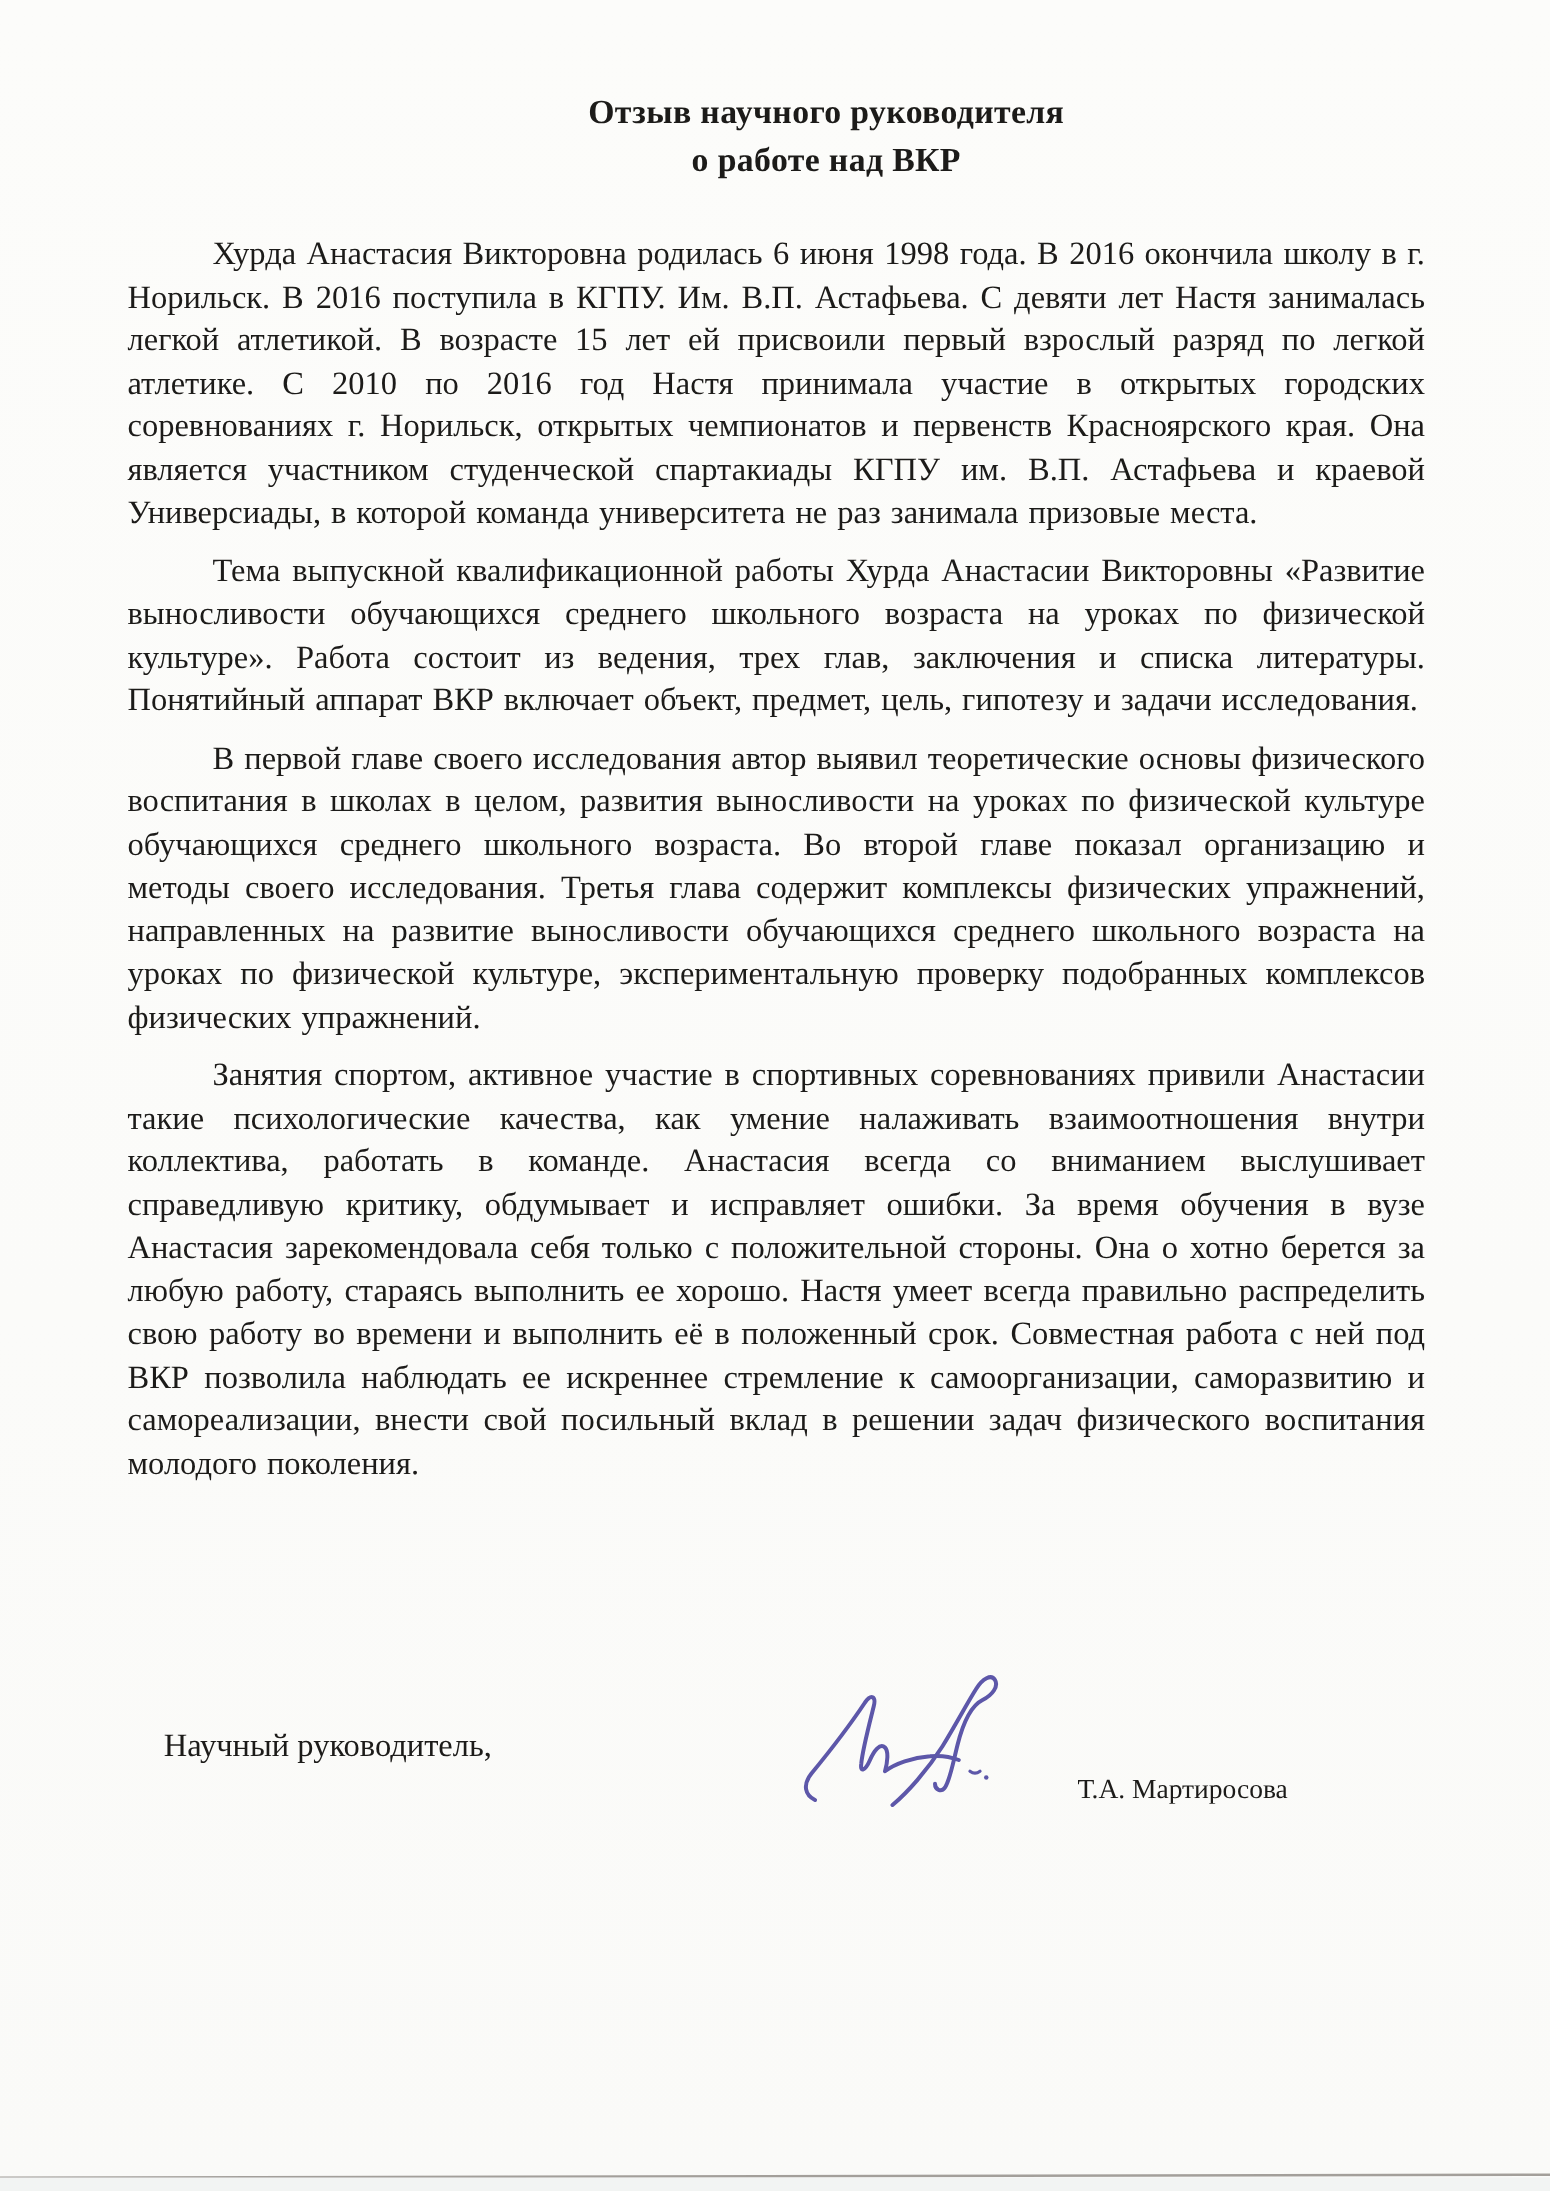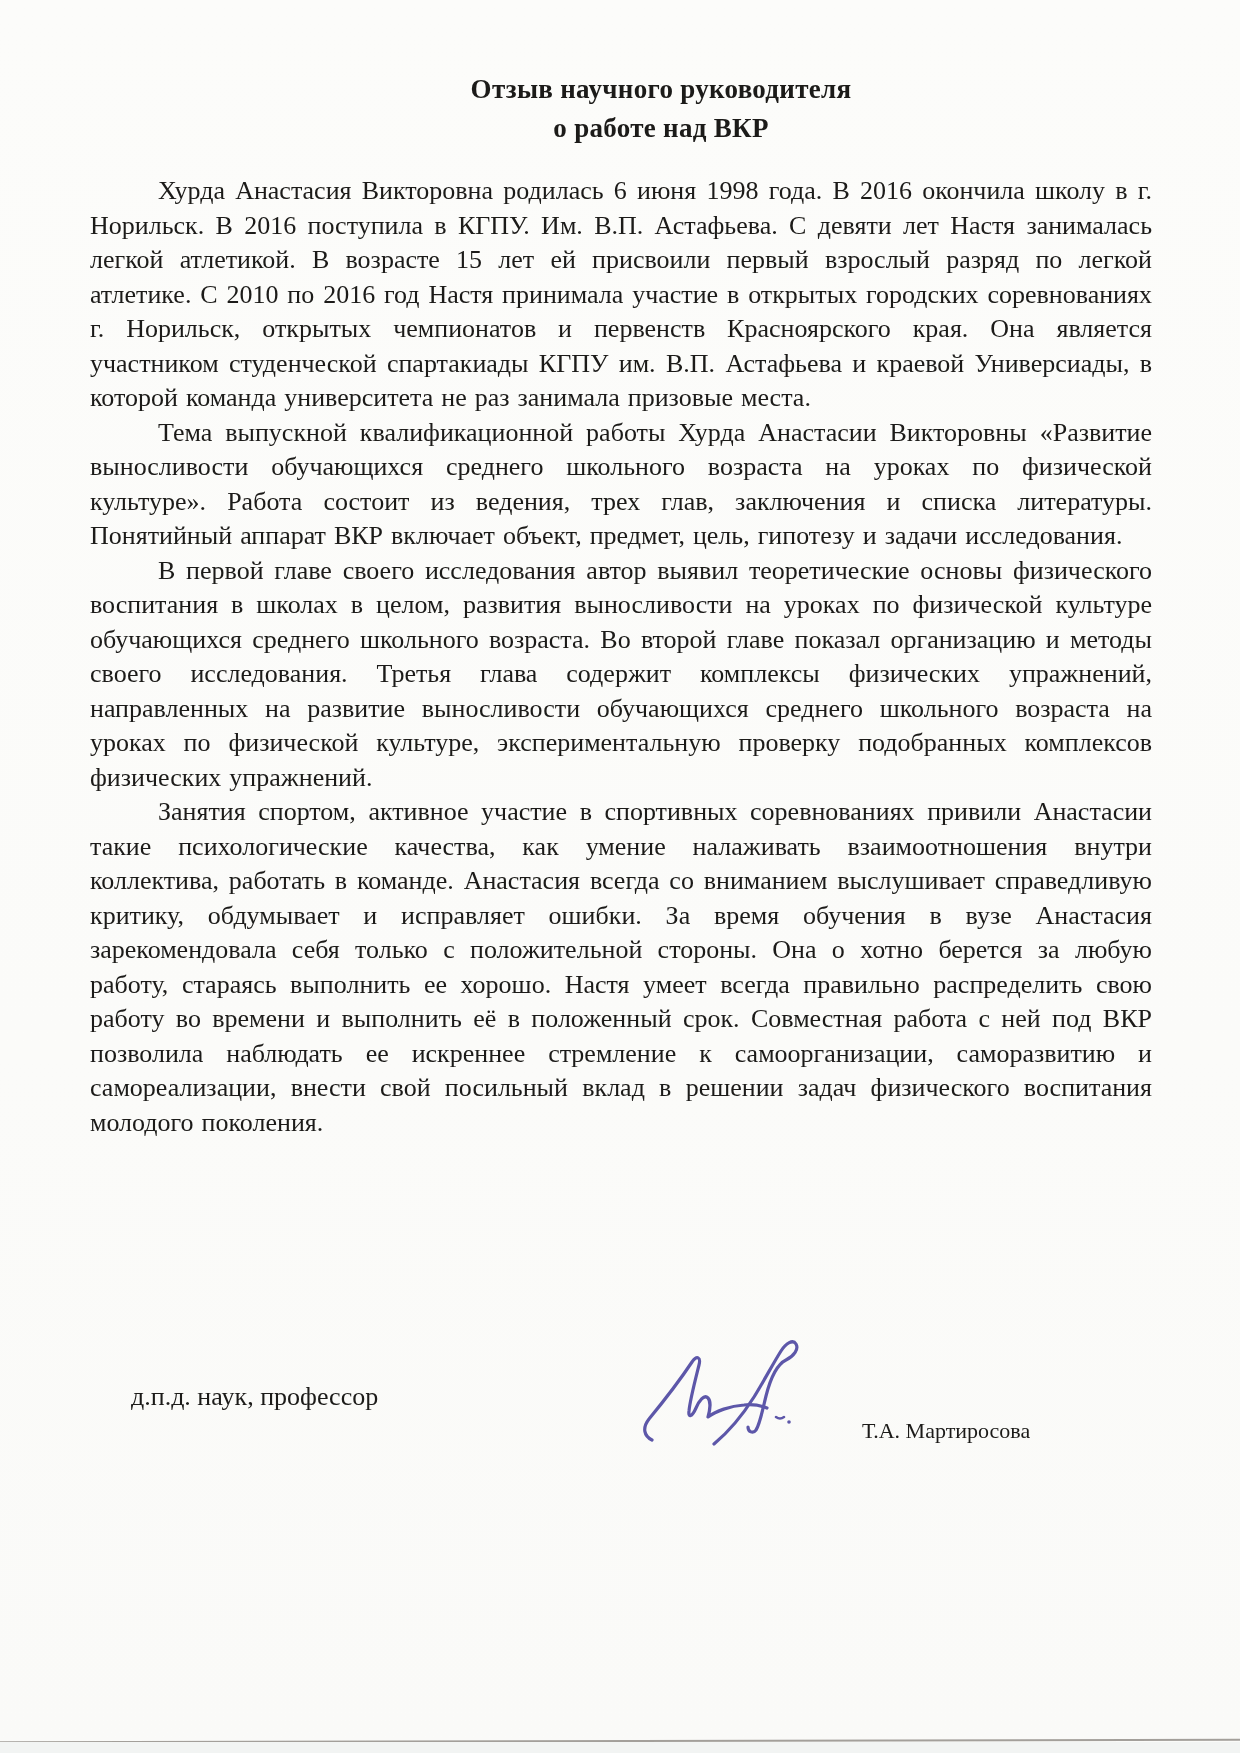--- a/index.html
+++ b/index.html
@@ -31,21 +31,21 @@
   .doc-body {
     position: absolute;
     top: 174px;
     left: 90px;
     width: 1062px;
     font-size: 26px;
     line-height: 34.5px;
     text-align: justify;
   }
   .doc-body p {
-    margin: 0;
+    margin: 12px;
     padding: 0;
     text-indent: 68px;
     word-spacing: 1.5px;
   }
   .sig-role {
     position: absolute;
     left: 131px;
     top: 1378px;
     font-size: 26px;
     line-height: 37px;
@@ -93,21 +93,21 @@
   </div>
 
   <div class="doc-body">
     <p>Хурда Анастасия Викторовна родилась 6 июня 1998 года. В 2016 окончила школу в г. Норильск. В 2016 поступила в КГПУ. Им. В.П. Астафьева. С девяти лет Настя занималась легкой атлетикой. В возрасте 15 лет ей присвоили первый взрослый разряд по легкой атлетике. С 2010 по 2016 год Настя принимала участие в открытых городских соревнованиях г. Норильск, открытых чемпионатов и первенств Красноярского края. Она является участником студенческой спартакиады КГПУ им. В.П. Астафьева и краевой Универсиады, в которой команда университета не раз занимала призовые места.</p>
     <p>Тема выпускной квалификационной работы Хурда Анастасии Викторовны «Развитие выносливости обучающихся среднего школьного возраста на уроках по физической культуре». Работа состоит из ведения, трех глав, заключения и списка литературы. Понятийный аппарат ВКР включает объект, предмет, цель, гипотезу и задачи исследования.</p>
     <p>В первой главе своего исследования автор выявил теоретические основы физического воспитания в школах в целом, развития выносливости на уроках по физической культуре обучающихся среднего школьного возраста. Во второй главе показал организацию и методы своего исследования. Третья глава содержит комплексы физических упражнений, направленных на развитие выносливости обучающихся среднего школьного возраста на уроках по физической культуре, экспериментальную проверку подобранных комплексов физических упражнений.</p>
     <p>Занятия спортом, активное участие в спортивных соревнованиях привили Анастасии такие психологические качества, как умение налаживать взаимоотношения внутри коллектива, работать в команде. Анастасия всегда со вниманием выслушивает справедливую критику, обдумывает и исправляет ошибки. За время обучения в вузе Анастасия зарекомендовала себя только с положительной стороны. Она о хотно берется за любую работу, стараясь выполнить ее хорошо. Настя умеет всегда правильно распределить свою работу во времени и выполнить её в положенный срок. Совместная работа с ней под ВКР позволила наблюдать ее искреннее стремление к самоорганизации, саморазвитию и самореализации, внести свой посильный вклад в решении задач физического воспитания молодого поколения.</p>
   </div>
 
   <div class="sig-role">
-    <div>д.п.д. наук, профессор</div>
+    <div>Научный руководитель,</div>
   </div>
 
   <svg class="sig-ink" viewBox="0 0 220 140" xmlns="http://www.w3.org/2000/svg">
     <path d="M 34 122 C 26 118, 24 110, 31 101 C 45 84, 62 62, 74 44 C 79 37, 83 39, 81 47 C 77 63, 72 82, 71 93 C 70 100, 74 99, 78 90 C 81 83, 86 76, 90 80 C 93 83, 92 92, 90 99 C 98 93, 112 88, 126 87 C 136 86, 144 88, 149 90" fill="none" stroke-width="3.2" stroke-linecap="round" stroke-linejoin="round" stroke="#5d57a9"></path>
     <path d="M 96 126 C 108 116, 124 98, 136 79 C 147 61, 156 44, 163 33 C 168 25, 175 21, 178 26 C 181 31, 176 38, 168 42 C 158 47, 152 62, 148 78 C 144 94, 142 106, 138 112 C 135 116, 130 114, 130 109" fill="none" stroke-width="3.2" stroke-linecap="round" stroke-linejoin="round" stroke="#5d57a9"></path>
     <path d="M 158 99 q 4 3 8 0" fill="none" stroke-width="2.6" stroke-linecap="round" stroke="#5d57a9"></path>
     <circle cx="171" cy="104" r="1.8" fill="#5d57a9"></circle>
   </svg>
 
   <div class="sig-name">Т.А. Мартиросова</div>

